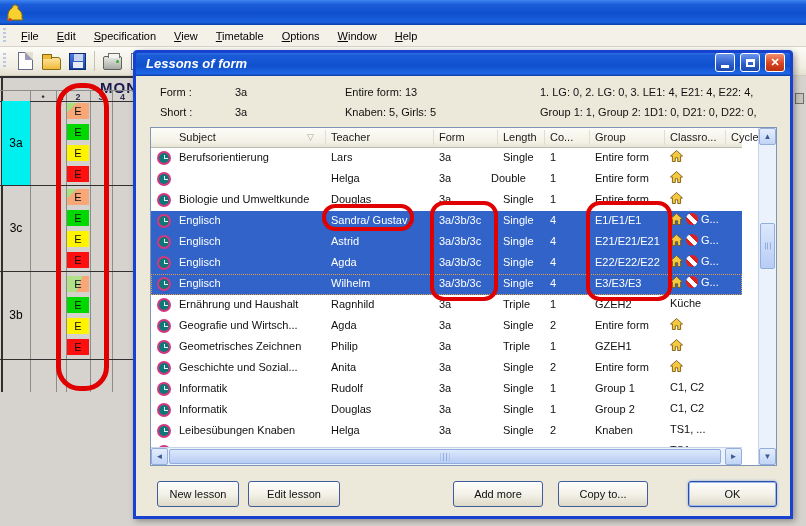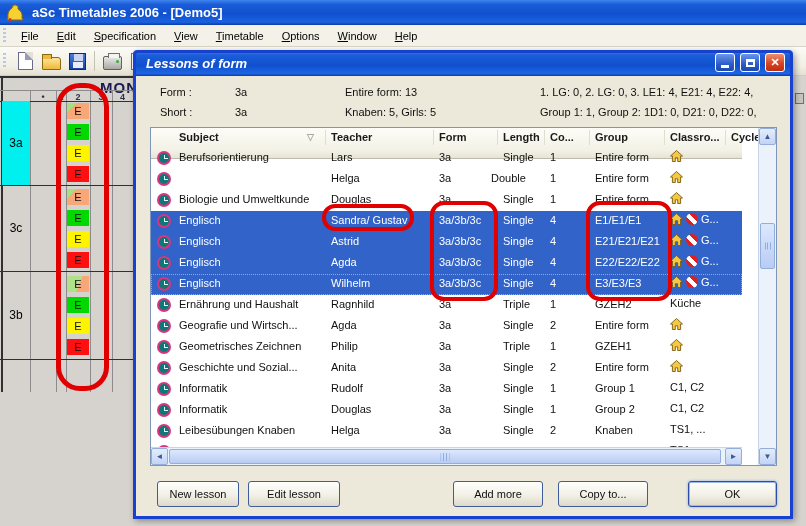--- a/index.html
+++ b/index.html
@@ -71,22 +71,22 @@
     display:flex; align-items:center; justify-content:center; font-size:11px; font-weight:bold;
     background:linear-gradient(180deg,#6A96EC,#2C5CC8 60%,#1C48B0); }
   .dlg-btn.close { background:linear-gradient(180deg,#F09070,#D84422 55%,#B83010); }
   .dlg-btn.min span { margin-top:8px; width:8px; height:3px; background:#fff; }
   .dlg-btn.max span { width:9px; height:8px; border:2px solid #fff; border-top-width:3px; }
 
   .info-label { position:absolute; color:#101010; }
   
   .listview { position:absolute; left:17px; top:77px; width:627px; height:339px; background:#fff;
     border:1px solid #8096B8; }
-  .lv-header { position:absolute; left:0; top:0; width:591px; height:31px;
-    background:linear-gradient(180deg,#FDFDF8,#F3F1E5 75%,#E6E4D6); border-bottom:1px solid #BDBBAC;font-weight:bold; }
+  .lv-header { position:absolute; left:0; top:0; width:591px; height:20px;
+    background:linear-gradient(180deg,#FDFDF8,#F3F1E5 75%,#E6E4D6); border-bottom:1px solid #BDBBAC; }
   .lv-head-cell { position:absolute; top:3px; color:#1A1A1A; white-space:nowrap; }
   .hsep { position:absolute; top:2px; width:1px; height:15px; background:#E0DECE; }
   .sort-tri { position:absolute; left:156px; top:4px; color:#A8A89C; font-size:9px; }
   .lv-rows { position:absolute; left:0; top:20px; width:591px; height:301px; overflow:hidden; }
   .lv-row { position:relative; width:100%; height:21px; }
   .lv-row.sel { background:#3163C8; }
   .lv-row.sel .lv-cell { color:#fff; }
   .lv-row.foc { outline:1px dotted #E0A040; outline-offset:-1px; }
   .lv-cell { position:absolute; top:3px; color:#101010; white-space:nowrap; overflow:hidden; }
   .lv-cell.rooms { display:flex; align-items:center; gap:3px; top:2px; width:72px; }
@@ -123,21 +123,20 @@
   .anno.thin { border-width:4px; border-radius:13px; }
 </style>
 </head>
 <body>
 
 <div class="titlebar">
   <svg class="app-icon" viewBox="0 0 22 20">
     <path d="M4 15 Q3 8 8 5 Q9 1 12 2 Q15 3 14 6 Q19 9 18 15 L19 17 L3 17 Z" fill="#F8D030" stroke="#8A6A00" stroke-width="1"></path>
     <circle cx="6" cy="16.5" r="1.6" fill="#E03020"></circle>
   </svg>
-  <span>aSc Timetables 2006  - [Demo5]</span>
 </div>
 
 <div class="menubar">
   <span class="grip"></span>
   <div style="display:flex">
       <div class="menu-item"><u>F</u>ile</div>
       <div class="menu-item"><u>E</u>dit</div>
       <div class="menu-item"><u>S</u>pecification</div>
       <div class="menu-item"><u>V</u>iew</div>
       <div class="menu-item"><u>T</u>imetable</div>

